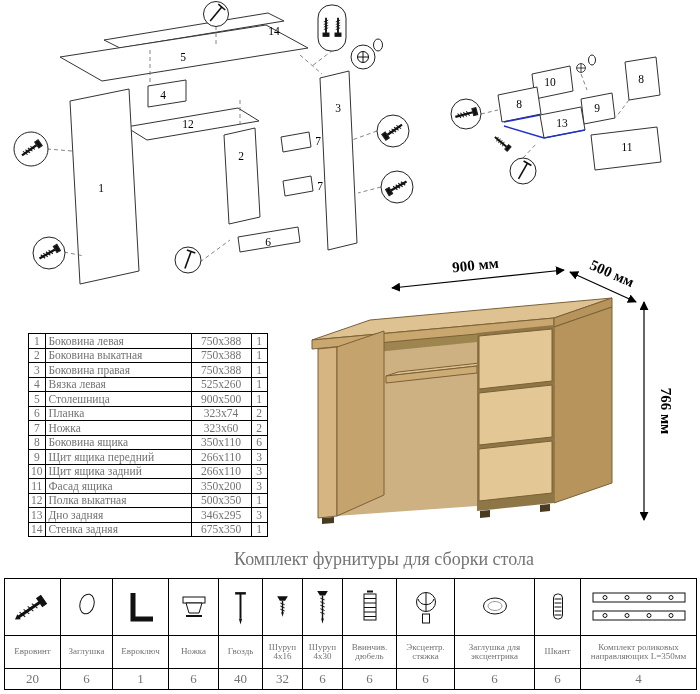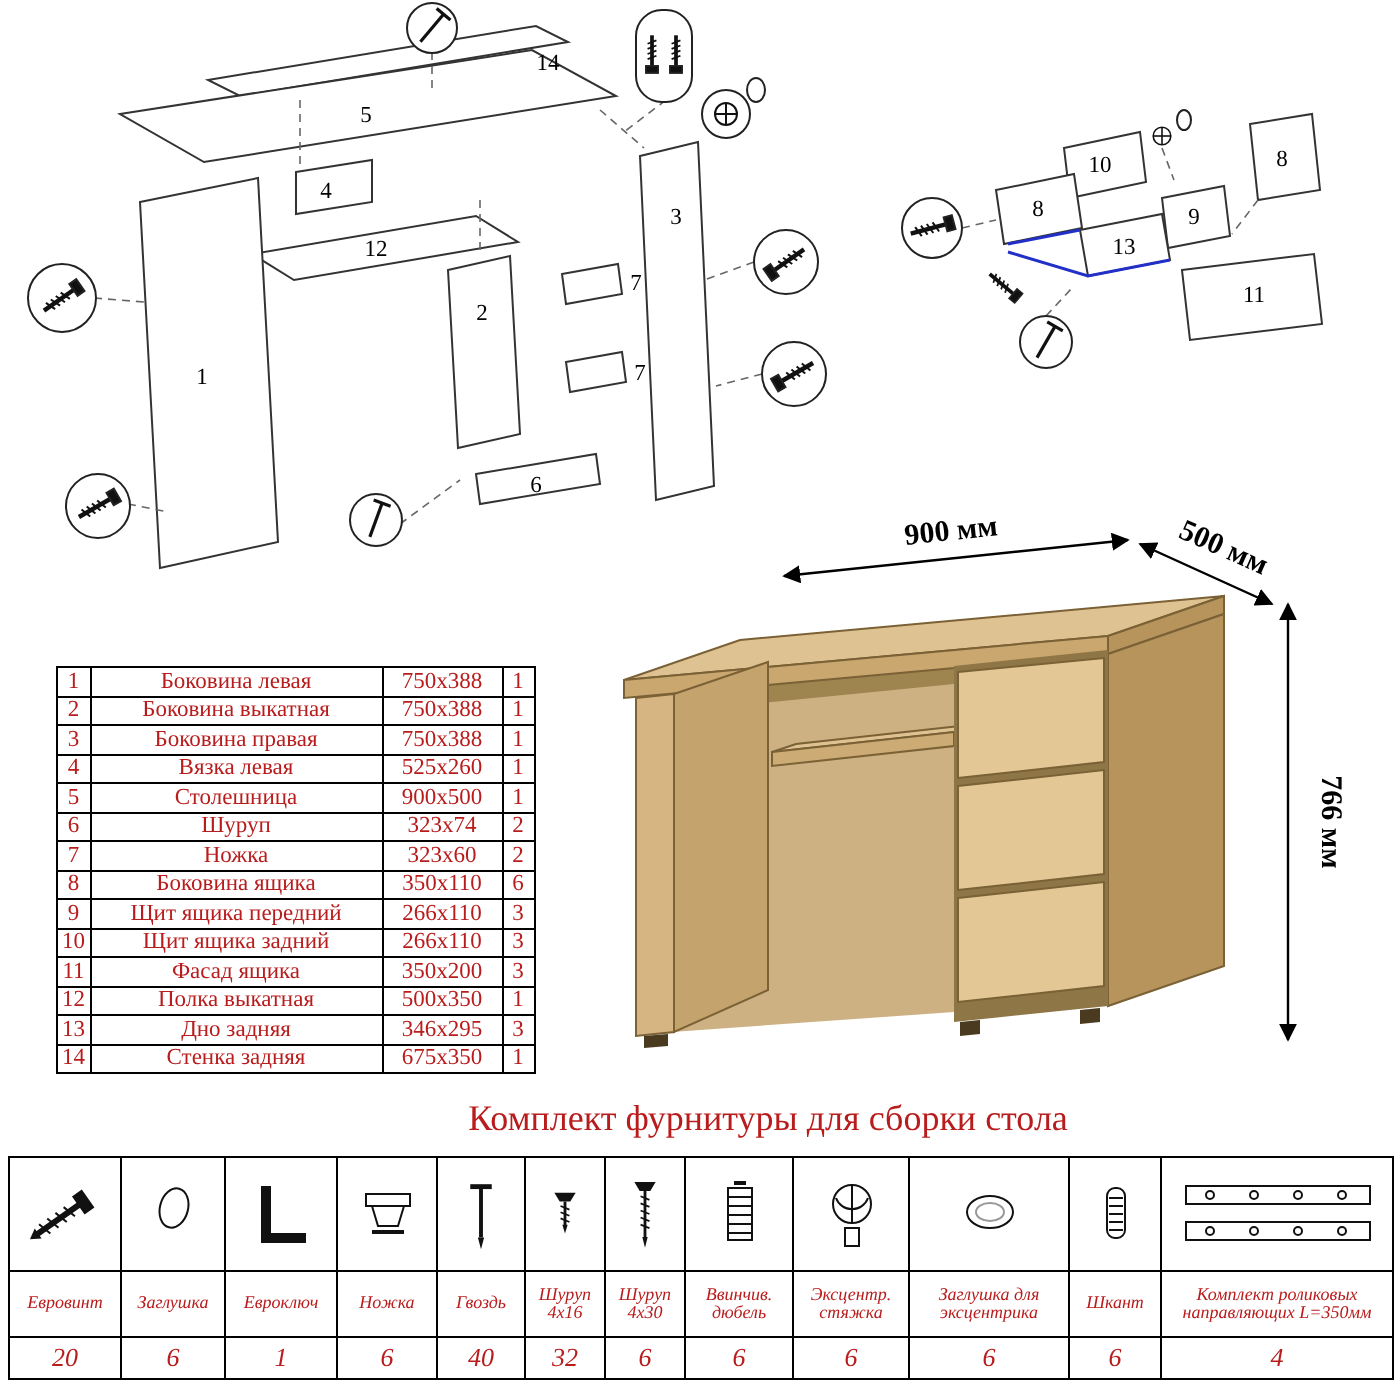--- a/index.html
+++ b/index.html
@@ -1,37 +1,37 @@
 <!DOCTYPE html>
 <html><head>
 <meta charset="utf-8">
 <style>
   html,body{margin:0;padding:0;background:#fff;}
-  .page{position:relative;width:700px;height:694px;background:#fff;color:#b91c1c;
+  .page{position:relative;width:700px;height:694px;background:#fff;color:#737373;
         font-family:"Liberation Serif",serif;overflow:hidden;}
   .page svg{position:absolute;}
   svg text{font-family:"Liberation Serif",serif;}
 
   
   .parts-table{position:absolute;left:28px;top:333px;border-collapse:collapse;font-size:11.5px;}
-  .parts-table td{border:1px solid #000;padding:0 3px;height:13.5px;line-height:12px;white-space:nowrap;text-align:center;}
+  .parts-table td{border:1px solid #000;padding:0 3px;height:13.5px;line-height:12px;white-space:nowrap;}
   .parts-table td.c{text-align:center;padding:0 2px;}
   .parts-table col.w-num{width:16px;}
   .parts-table col.w-name{width:146px;}
   .parts-table col.w-size{width:60px;}
   .parts-table col.w-qty{width:16px;}
 
   
   .kit-title{position:absolute;left:0;top:549px;width:700px;text-align:center;font-size:18px;padding-left:34px;}
   .kit-table{position:absolute;left:4px;top:578px;border-collapse:collapse;table-layout:fixed;}
   .kit-table td{border:1px solid #000;text-align:center;vertical-align:middle;padding:0;}
   .kit-table .icon-cell{height:56px;}
   .kit-table .icon-cell svg{position:static;display:block;margin:0 auto;height:52px;max-width:100%;}
-  .kit-table .name-cell{font-size:9px;line-height:9.5px;height:30px;padding:1px;font-style:italic;}
-  .kit-table .qty-cell{font-size:13px;height:20px;font-style:italic;}
+  .kit-table .name-cell{font-size:9px;line-height:9.5px;height:30px;padding:1px;}
+  .kit-table .qty-cell{font-size:13px;height:20px;}
 </style>
 </head>
 <body>
 
 <div class="page">
 
   <svg style="left:0;top:0" width="452" height="318" viewBox="0 0 452 318">
     <defs>
       <g id="euroscrew">
         <line x1="-11" y1="0" x2="7" y2="0" stroke="#111" stroke-width="2.2"></line>
@@ -188,21 +188,21 @@
           <td class="c">1</td>
         </tr>
       <tr>
           <td class="c">5</td>
           <td>Столешница</td>
           <td class="c">900x500</td>
           <td class="c">1</td>
         </tr>
       <tr>
           <td class="c">6</td>
-          <td>Шуруп</td>
+          <td>Планка</td>
           <td class="c">323x74</td>
           <td class="c">2</td>
         </tr>
       <tr>
           <td class="c">7</td>
           <td>Ножка</td>
           <td class="c">323x60</td>
           <td class="c">2</td>
         </tr>
       <tr>

